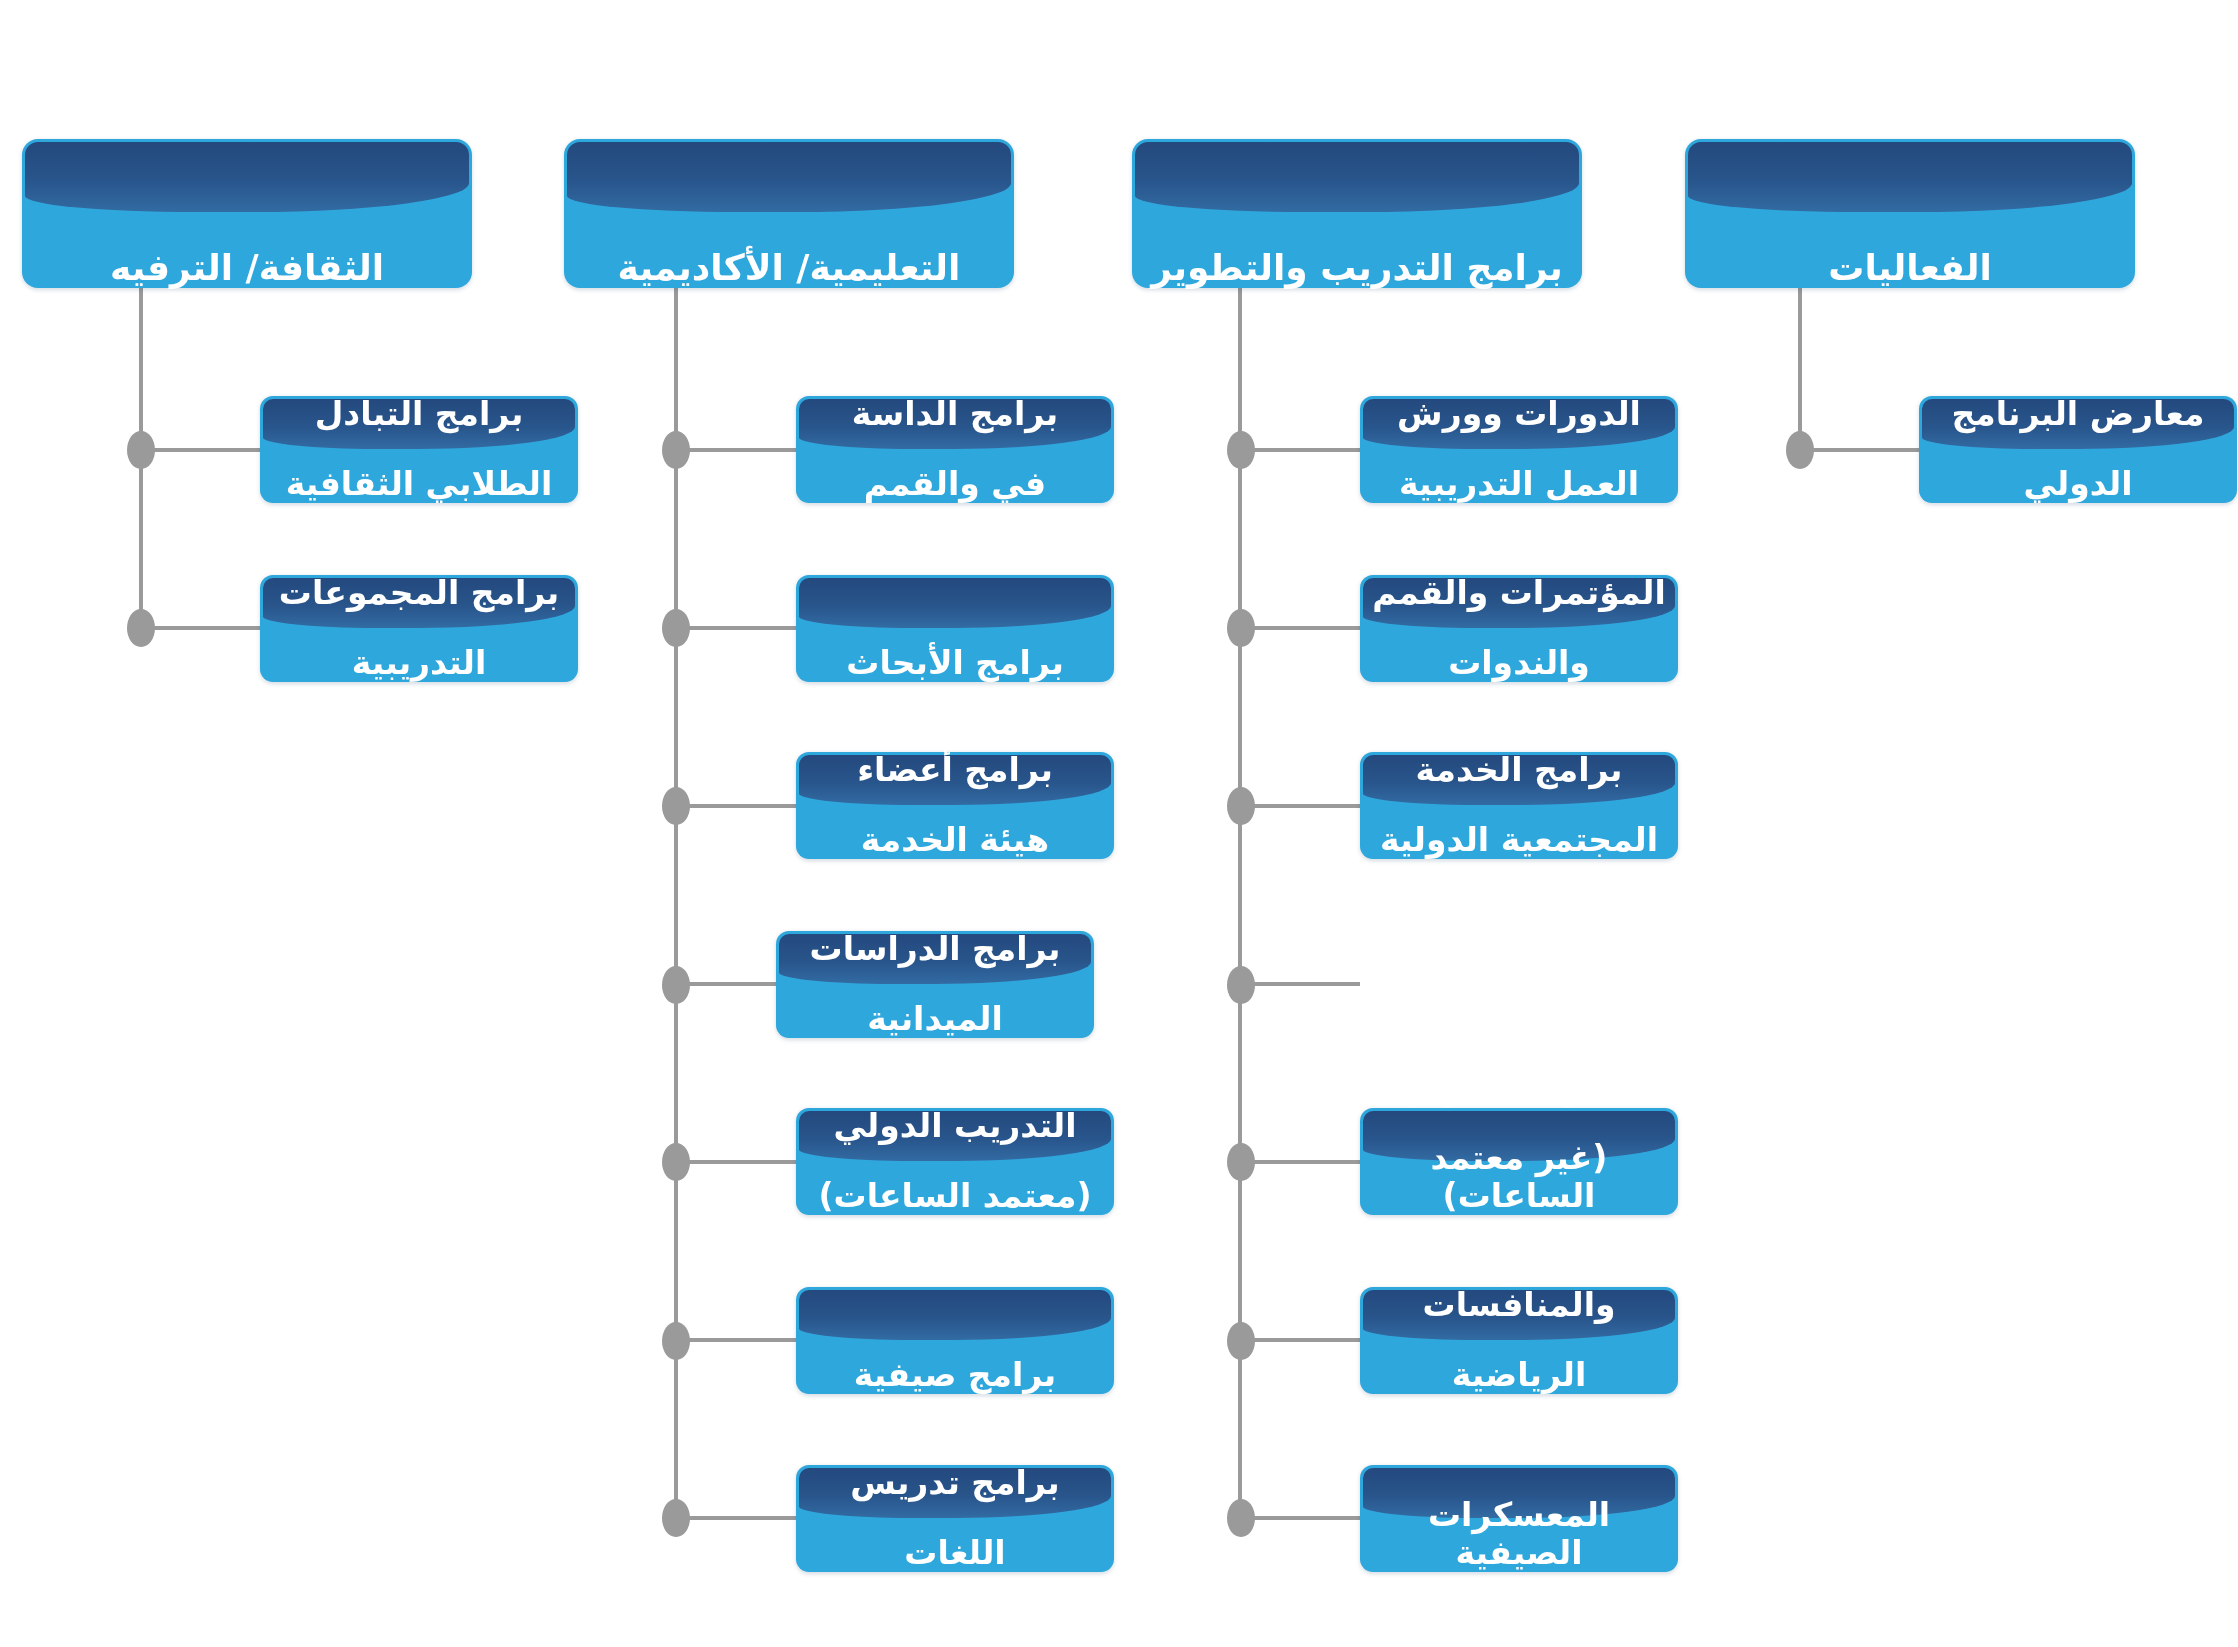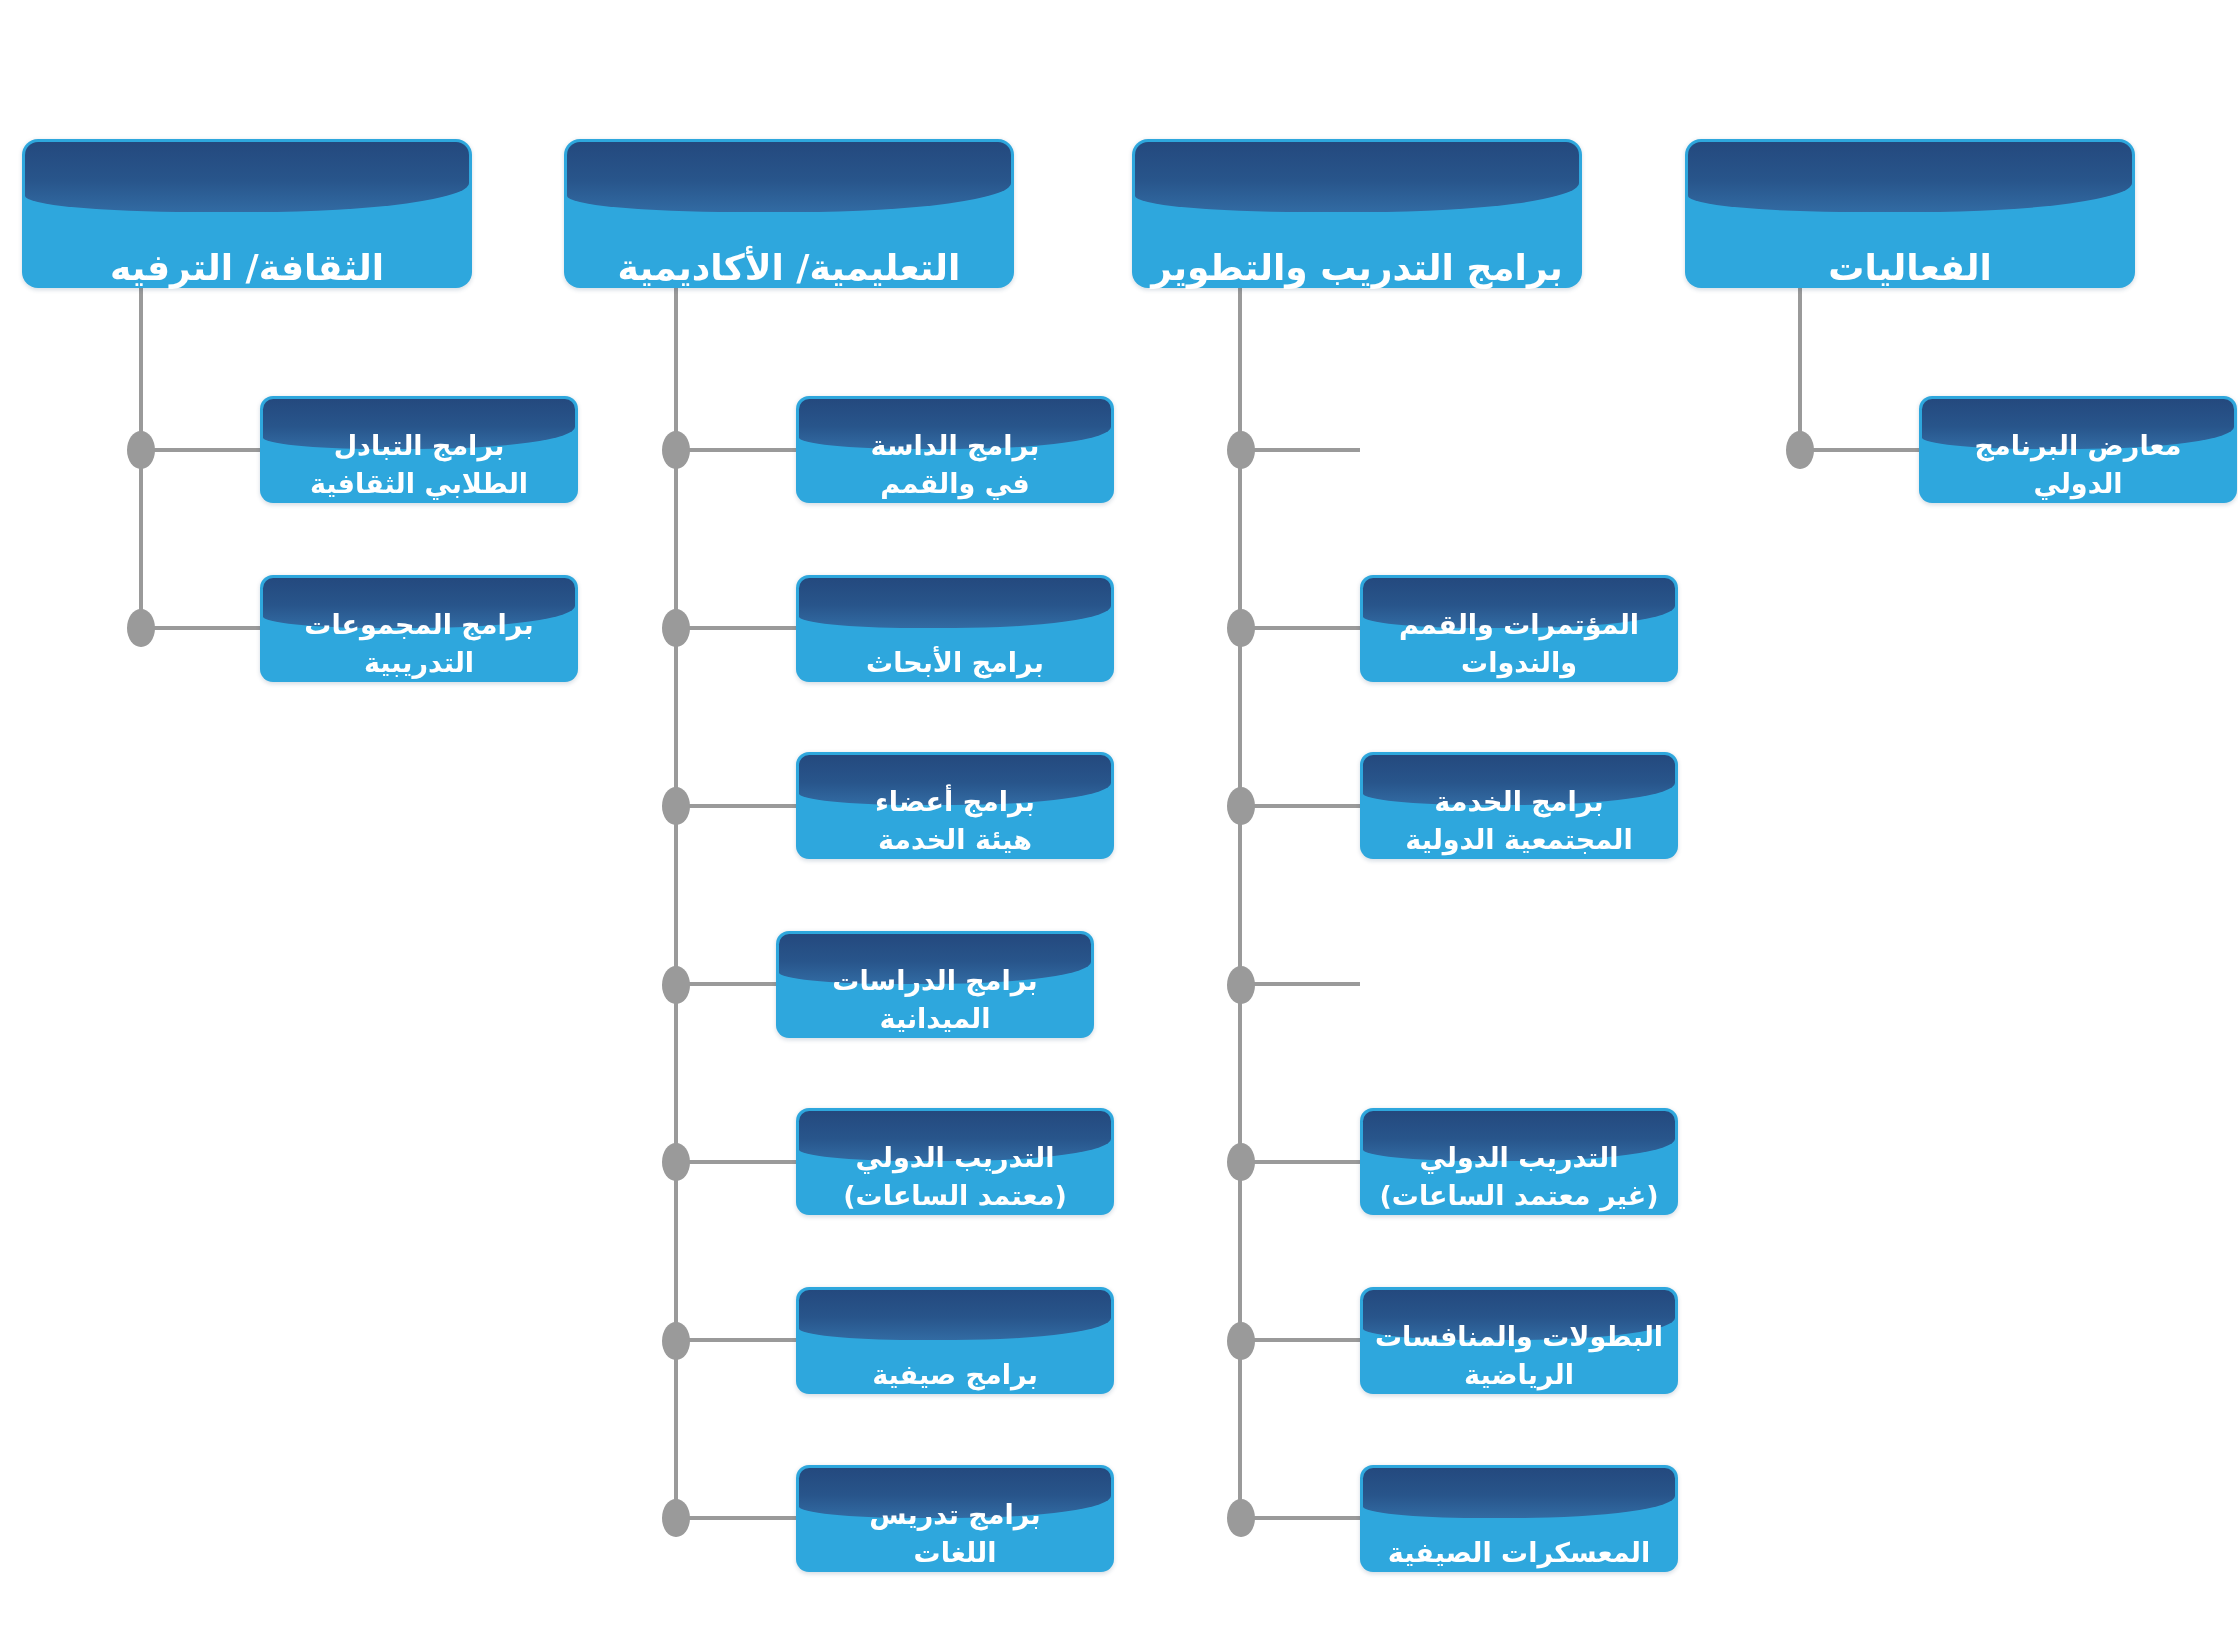--- a/index.html
+++ b/index.html
@@ -18,21 +18,21 @@
     border-radius:10.2px 10.2px 50% 36% / 10.2px 10.2px 22px 11.6px;
   }
   .header{width:450px;height:149px;border-radius:16px;}
   .header::before{border-radius:13px 13px 48% 38% / 13px 13px 29px 16px;}
   .child{width:318px;height:107px;}
   .node-label{
     position:absolute;inset:0;display:flex;flex-direction:column;align-items:center;justify-content:flex-end;
     color:var(--text-white);font-weight:bold;direction:rtl;text-align:center;z-index:3;
   }
   .header .node-label{font-size:36px;padding-top:30.5px;}
-  .child .node-label{font-size:27px;line-height:38px;}
+  .child .node-label{font-size:33px;line-height:38px;gap:32px;}
   .line{position:absolute;background:var(--line-gray);z-index:0;}
   .trunk{width:4.4px;}
   .branch{height:4.4px;width:120px;}
   .dot{position:absolute;width:27.6px;height:38px;border-radius:50%;background:var(--line-gray);z-index:1;}
 </style>
 </head>
 <body>
 
 <div class="canvas" style="--body-blue: #2EA7DD; --cap-top: #24497E; --cap-bottom: #326BA3; --line-gray: #9A9A9A; --text-white: #ffffff;">
 
@@ -151,20 +151,26 @@
       <span>برامج صيفية</span>
     </div>
   </div>
   <div class="node child" style="left:796px;top:1465px">
     <div class="node-label">
       <span>برامج تدريس</span>
       <span>اللغات</span>
     </div>
   </div>
 
+  <div class="node child" style="left:1360px;top:396px">
+    <div class="node-label">
+      <span>الدورات وورش</span>
+      <span>العمل التدريبية</span>
+    </div>
+  </div>
   <div class="node child" style="left:1360px;top:575px">
     <div class="node-label">
       <span>المؤتمرات والقمم</span>
       <span>والندوات</span>
     </div>
   </div>
   <div class="node child" style="left:1360px;top:752px">
     <div class="node-label">
       <span>برامج الخدمة</span>
       <span>المجتمعية الدولية</span>

